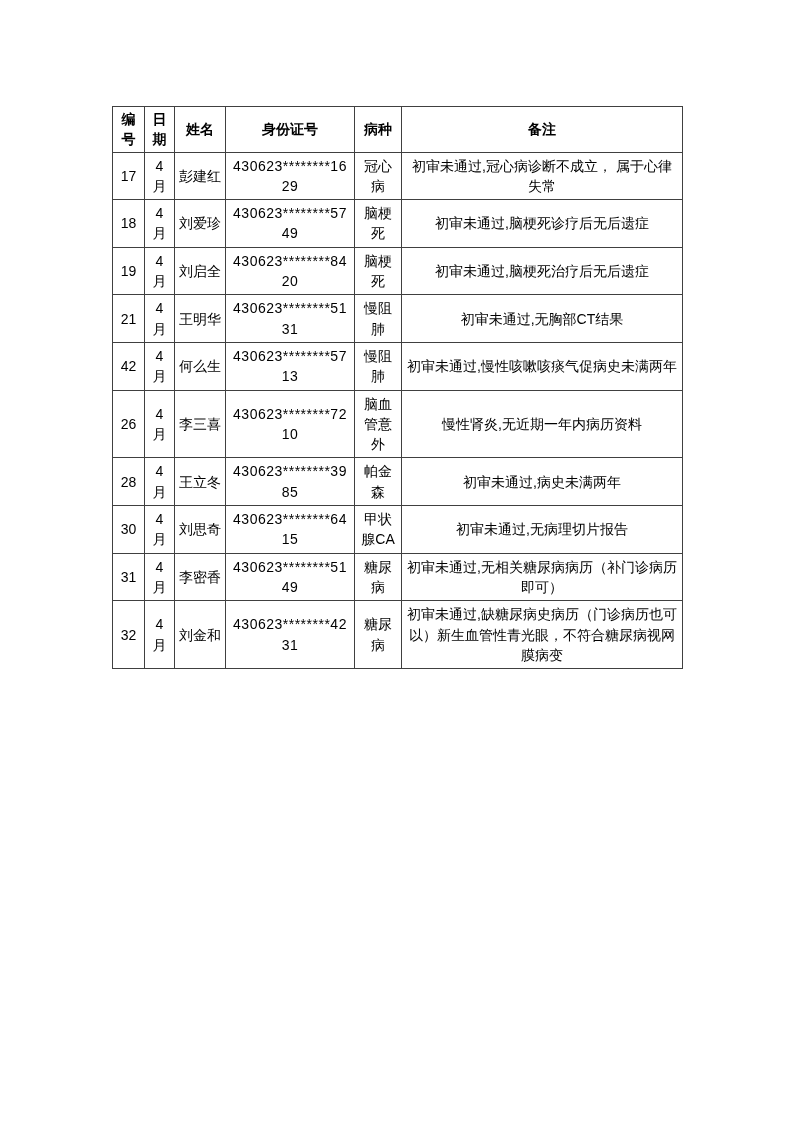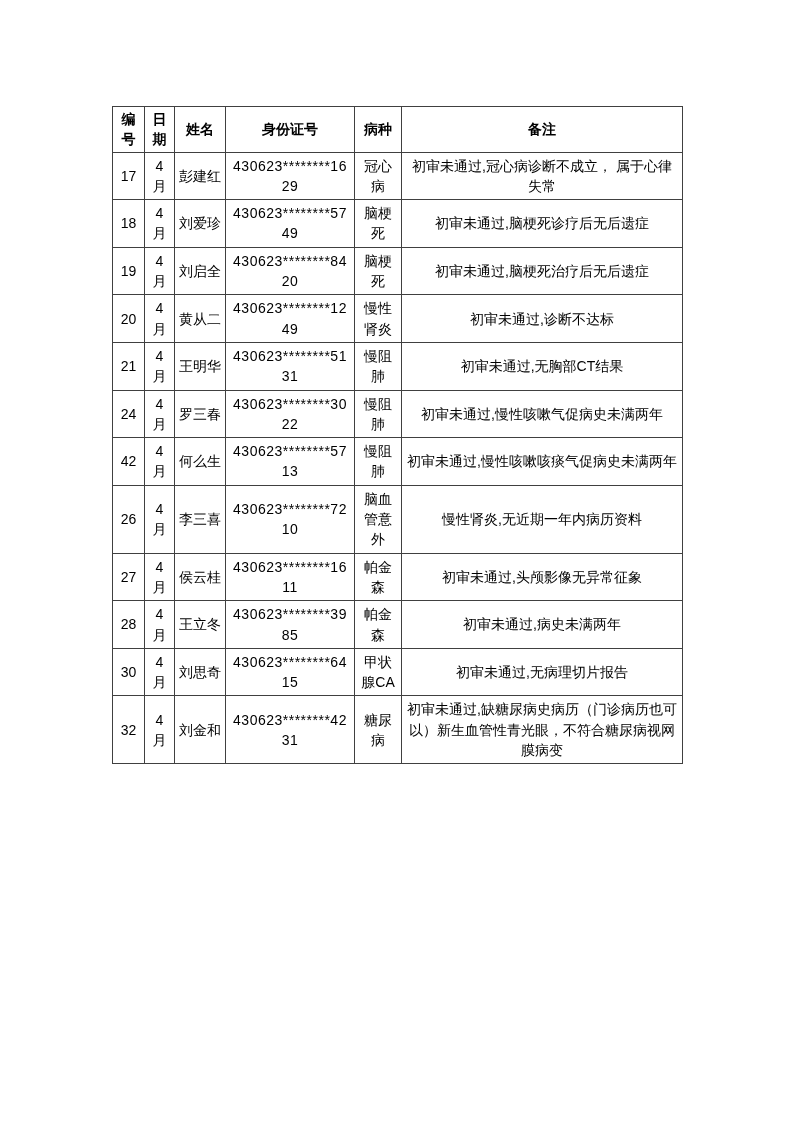--- a/index.html
+++ b/index.html
@@ -99,84 +99,68 @@
         </tr>
         <tr data-name="table-row">
           <td data-name="cell-number">19</td>
           <td data-name="cell-date">4月</td>
           <td data-name="cell-name">刘启全</td>
           <td data-name="cell-id-number">430623********8420</td>
           <td data-name="cell-disease">脑梗死</td>
           <td data-name="cell-remark">初审未通过,脑梗死治疗后无后遗症</td>
         </tr>
         <tr data-name="table-row">
-          <td data-name="cell-number">20</td>
-          <td data-name="cell-date">4月</td>
-          <td data-name="cell-name">黄从二</td>
-          <td data-name="cell-id-number">430623********1249</td>
-          <td data-name="cell-disease">慢性肾炎</td>
-          <td data-name="cell-remark">初审未通过,诊断不达标</td>
-        </tr>
-        <tr data-name="table-row">
           <td data-name="cell-number">21</td>
           <td data-name="cell-date">4月</td>
           <td data-name="cell-name">王明华</td>
           <td data-name="cell-id-number">430623********5131</td>
           <td data-name="cell-disease">慢阻肺</td>
           <td data-name="cell-remark">初审未通过,无胸部CT结果</td>
-        </tr>
-        <tr data-name="table-row">
-          <td data-name="cell-number">24</td>
-          <td data-name="cell-date">4月</td>
-          <td data-name="cell-name">罗三春</td>
-          <td data-name="cell-id-number">430623********3022</td>
-          <td data-name="cell-disease">慢阻肺</td>
-          <td data-name="cell-remark">初审未通过,慢性咳嗽气促病史未满两年</td>
         </tr>
         <tr data-name="table-row">
           <td data-name="cell-number">42</td>
           <td data-name="cell-date">4月</td>
           <td data-name="cell-name">何么生</td>
           <td data-name="cell-id-number">430623********5713</td>
           <td data-name="cell-disease">慢阻肺</td>
           <td data-name="cell-remark">初审未通过,慢性咳嗽咳痰气促病史未满两年</td>
         </tr>
         <tr data-name="table-row">
           <td data-name="cell-number">26</td>
           <td data-name="cell-date">4月</td>
           <td data-name="cell-name">李三喜</td>
           <td data-name="cell-id-number">430623********7210</td>
           <td data-name="cell-disease">脑血管意外</td>
           <td data-name="cell-remark">慢性肾炎,无近期一年内病历资料</td>
         </tr>
         <tr data-name="table-row">
-          <td data-name="cell-number">27</td>
-          <td data-name="cell-date">4月</td>
-          <td data-name="cell-name">侯云桂</td>
-          <td data-name="cell-id-number">430623********1611</td>
-          <td data-name="cell-disease">帕金森</td>
-          <td data-name="cell-remark">初审未通过,头颅影像无异常征象</td>
-        </tr>
-        <tr data-name="table-row">
           <td data-name="cell-number">28</td>
           <td data-name="cell-date">4月</td>
           <td data-name="cell-name">王立冬</td>
           <td data-name="cell-id-number">430623********3985</td>
           <td data-name="cell-disease">帕金森</td>
           <td data-name="cell-remark">初审未通过,病史未满两年</td>
         </tr>
         <tr data-name="table-row">
           <td data-name="cell-number">30</td>
           <td data-name="cell-date">4月</td>
           <td data-name="cell-name">刘思奇</td>
           <td data-name="cell-id-number">430623********6415</td>
           <td data-name="cell-disease">甲状腺CA</td>
           <td data-name="cell-remark">初审未通过,无病理切片报告</td>
         </tr>
         <tr data-name="table-row">
+          <td data-name="cell-number">31</td>
+          <td data-name="cell-date">4月</td>
+          <td data-name="cell-name">李密香</td>
+          <td data-name="cell-id-number">430623********5149</td>
+          <td data-name="cell-disease">糖尿病</td>
+          <td data-name="cell-remark">初审未通过,无相关糖尿病病历（补门诊病历即可）</td>
+        </tr>
+        <tr data-name="table-row">
           <td data-name="cell-number">32</td>
           <td data-name="cell-date">4月</td>
           <td data-name="cell-name">刘金和</td>
           <td data-name="cell-id-number">430623********4231</td>
           <td data-name="cell-disease">糖尿病</td>
           <td data-name="cell-remark">初审未通过,缺糖尿病史病历（门诊病历也可以）新生血管性青光眼，不符合糖尿病视网膜病变</td>
         </tr>
       </tbody>
   </table>
 </div>

